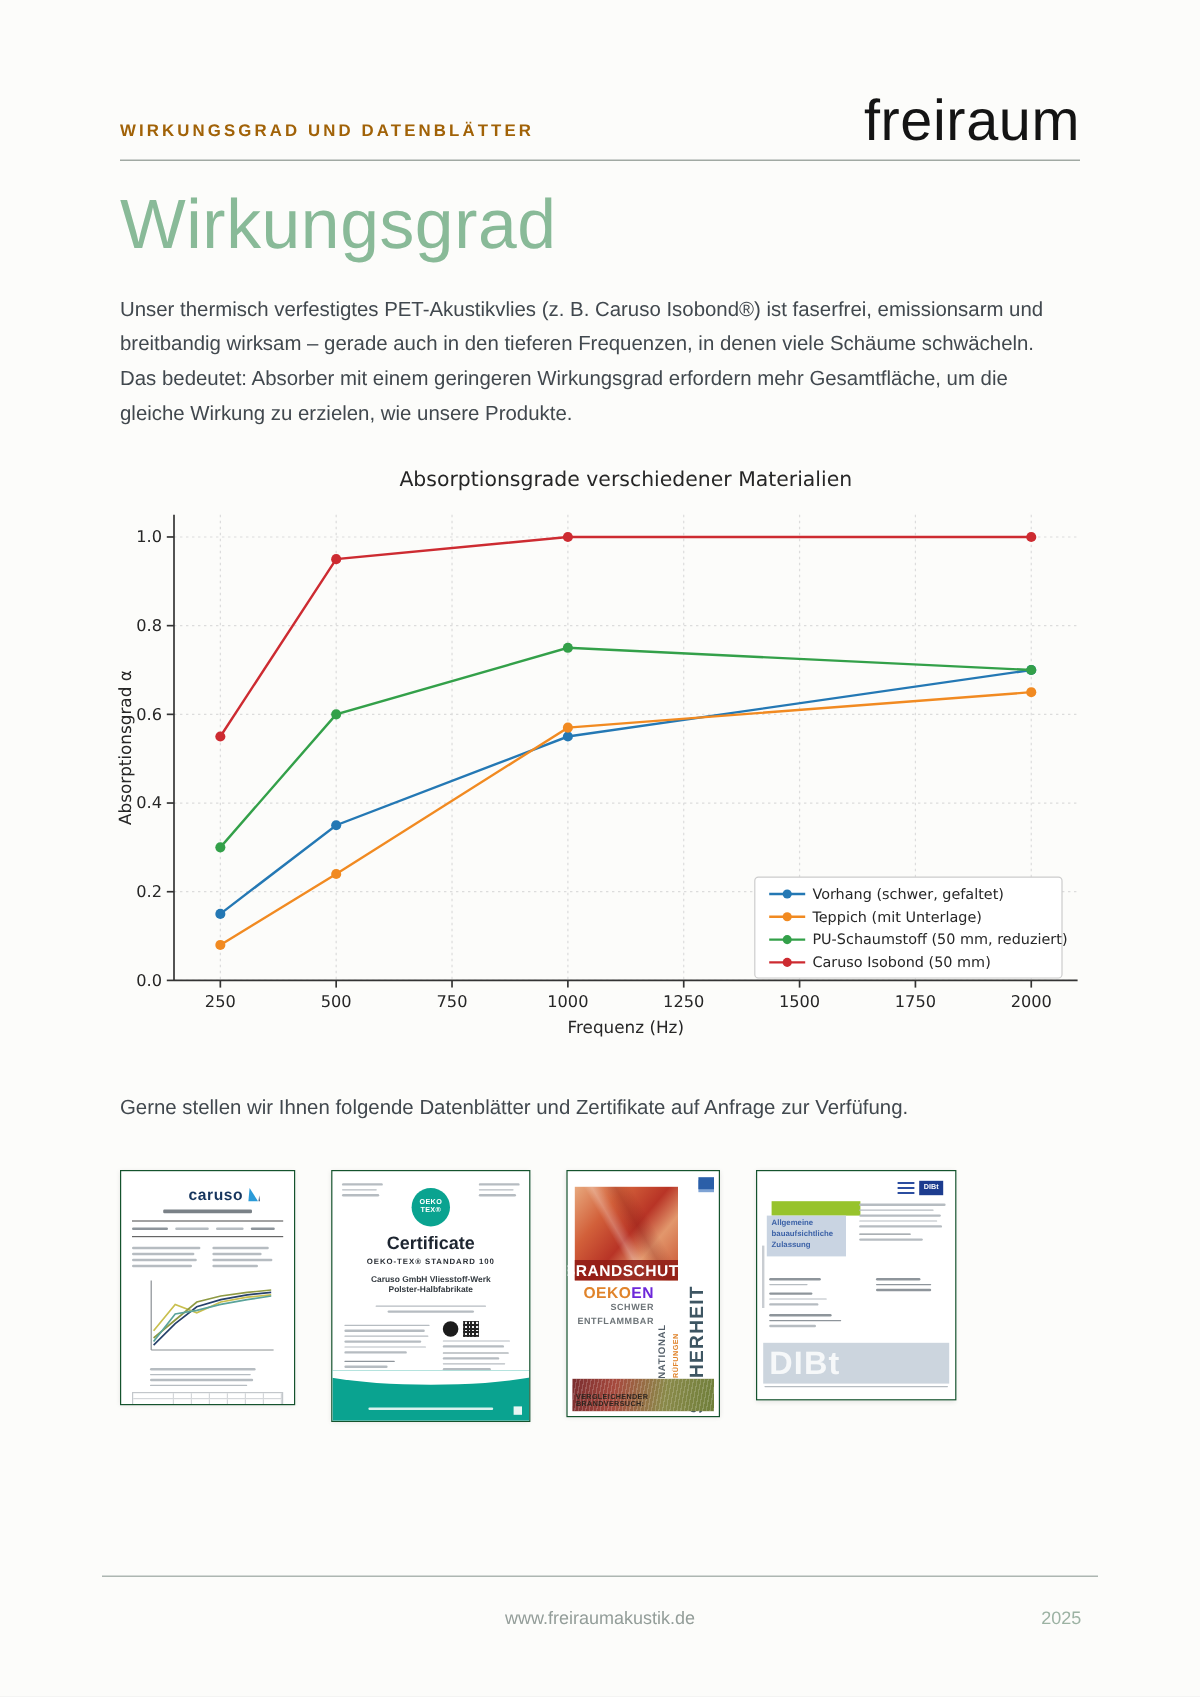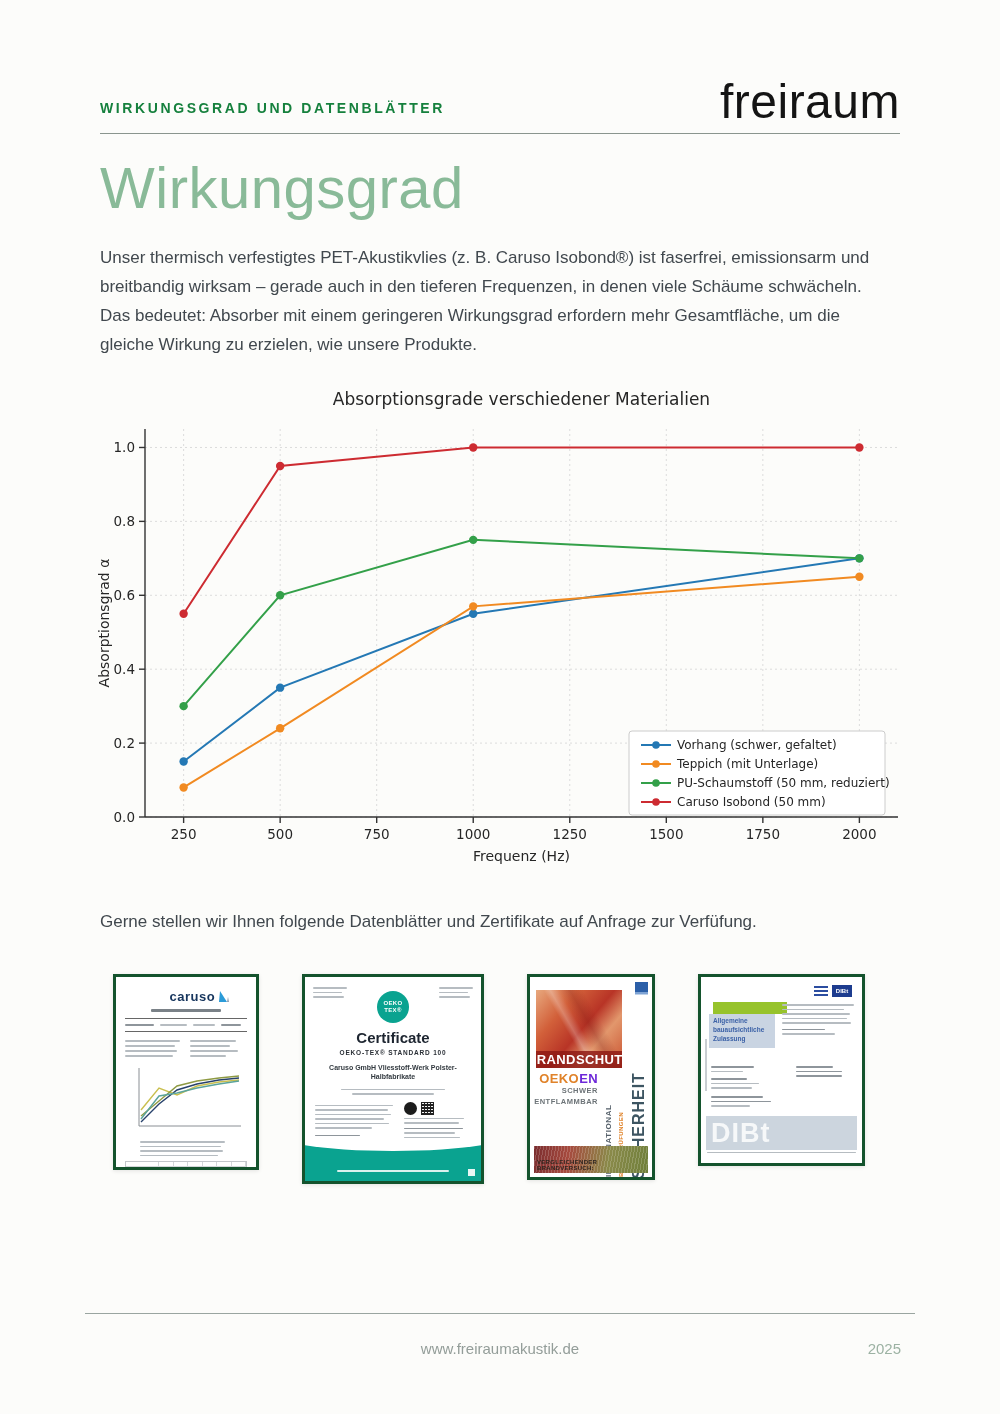--- a/index.html
+++ b/index.html
@@ -3,21 +3,21 @@
 <meta charset="utf-8">
 <style>
   * { margin:0; padding:0; box-sizing:border-box; }
   html,body { background:#e8e8e8; }
   body { font-family:"Liberation Sans", sans-serif; }
   .page { position:relative; width:1000px; height:1414px; margin:0 auto; background:#fcfcfa; overflow:hidden; }
   .content { padding:0 100px; }
 
   
   .hdr { display:flex; justify-content:space-between; align-items:flex-end; margin-top:78px; }
-  .eyebrow { font-size:14px; font-weight:600; letter-spacing:2.6px; color:#15803d; padding-bottom:10px; }
+  .eyebrow { font-size:14px; font-weight:600; letter-spacing:2.6px; color:#a16207; padding-bottom:10px; }
   .brand { font-size:48px; font-weight:300; color:#141414; letter-spacing:0.5px; line-height:1; }
   .hdr-rule { border:none; border-top:1px solid #8a958e; margin-top:7px; }
 
   
   h1.big { margin-top:20px; font-size:58px; font-weight:400; color:#89ba98; letter-spacing:0.5px; }
   h2.big { margin-top:38px; font-size:52px; font-weight:400; color:#89ba98; letter-spacing:0.5px; }
   p.body { margin-top:22px; font-size:17px; line-height:29px; color:#41484e; max-width:770px; }
   p.body2 { margin-top:26px; font-size:17px; line-height:29px; color:#41484e; }
 
   
@@ -25,40 +25,40 @@
   svg.chart text { font-family:"DejaVu Sans", sans-serif; fill:#262626; }
   svg.chart .grid { stroke:#dcdcdc; stroke-width:1; stroke-dasharray:2 3; }
   svg.chart .spine { stroke:#333333; stroke-width:1.4; }
   svg.chart .tick { font-size:13.5px; }
   svg.chart .ctitle { font-size:17px; }
   svg.chart .clabel { font-size:14px; }
   svg.chart .ltext { font-size:12px; }
 
   
   .thumbs { display:flex; align-items:flex-start; gap:30px; margin-top:38px; }
-  .thumb { position:relative; background:#ffffff; border:3px solid #14532d; box-shadow:0 1px 4px rgba(0,0,0,.10); overflow:hidden;margin-left:13px; }
+  .thumb { position:relative; background:#ffffff; border:1px solid #14532d; box-shadow:0 1px 4px rgba(0,0,0,.10); overflow:hidden; }
   .tl { display:block; height:2px; background:#b6bcc1; border-radius:1px; margin:3px 0; }
   .tl.dk { background:#8e959b; }
   .tl.bold { height:3px; background:#7a8187; }
 
   
   .t-caruso { width:146px; height:196px; padding:8px 9px; }
   .car-logo { display:flex; justify-content:center; align-items:center; gap:3px; margin-top:4px; margin-left:22%; }
   .car-logo span { font-size:13px; font-weight:700; color:#16355d; letter-spacing:0.5px; }
   .car-strip { border-top:1px solid #666; border-bottom:1px solid #666; margin-top:6px; padding:2px 0; display:flex; gap:6px; }
   .car-cols { display:flex; gap:8px; margin-top:5px; }
   .car-cols > div { flex:1; }
   .car-table { margin-top:5px; border:1px solid #c3c7cb; }
   .car-table .row { display:flex; border-bottom:1px solid #d4d7da; height:5px; }
   .car-table .row:last-child { border-bottom:none; }
   .car-table .c { border-right:1px solid #d4d7da; flex:1; }
   .car-table .c:first-child { flex:2.4; }
 
   
-  .t-oeko { width:182px; height:210px; padding:8px 10px 12px; }
+  .t-oeko { width:166px; height:210px; padding:8px 10px 12px; }
   .corner { position:absolute; top:7px; width:34px; }
   .badge { width:32px; height:32px; border-radius:50%; background:#0aa390; color:#ffffff; display:flex; flex-direction:column; align-items:center; justify-content:center; margin:6px auto 0; font-size:6px; font-weight:700; line-height:1.15; letter-spacing:0.3px; }
   .cert-title { text-align:center; font-size:15px; font-weight:700; color:#1d2530; margin-top:6px; }
   .cert-sub { text-align:center; font-size:6.5px; font-weight:700; letter-spacing:0.8px; color:#2a2f36; margin-top:3px; }
   .cert-org { text-align:center; font-size:7px; font-weight:700; color:#333a40; margin-top:7px; line-height:1.35; padding:0 10px; }
   .oeko-mid { display:flex; gap:8px; margin-top:7px; }
   .oeko-mid .l { flex:1.2; } .oeko-mid .r { flex:1; }
   .stampqr { display:flex; gap:4px; margin-bottom:3px; }
   .stamp { width:13px; height:13px; border-radius:50%; background:#1c1c1c; }
   .qr { width:13px; height:13px; background:

